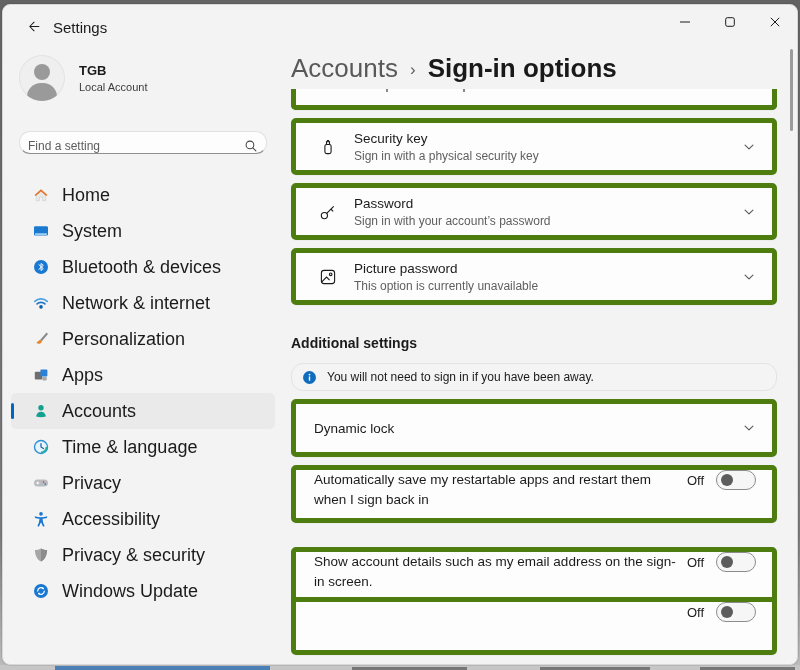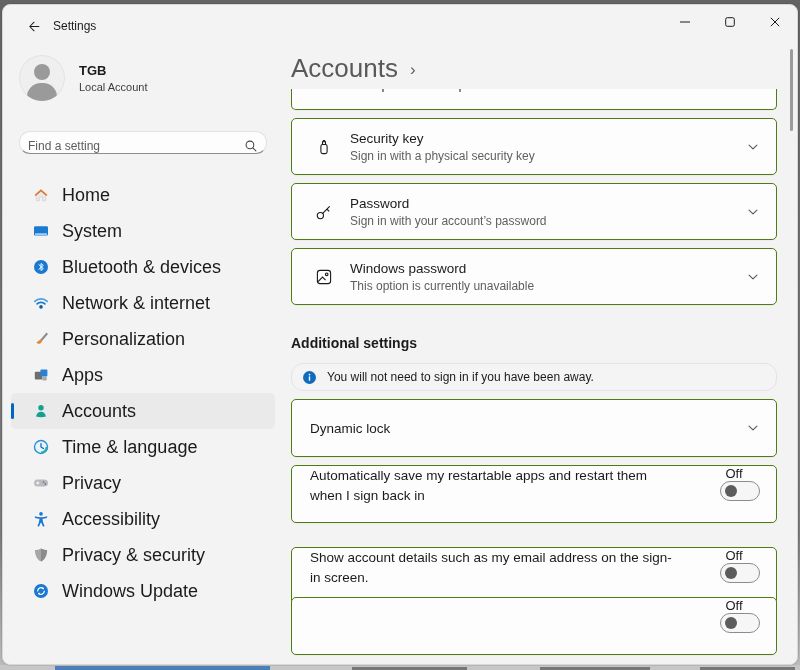--- a/index.html
+++ b/index.html
@@ -15,21 +15,21 @@
 
   .window {
     position:absolute; left:2px; top:4px; width:796px; height:661px;
     background:#f3f3f3; border-radius:8px; overflow:hidden;
     border:1px solid #d8d8d8; box-shadow:0 0 0 1px rgba(0,0,0,.08);
   }
 
   
   .titlebar { position:absolute; left:0; top:0; width:100%; height:42px; }
   .back-btn { position:absolute; left:14px; top:6px; width:32px; height:30px; border:none; background:transparent; border-radius:4px; cursor:pointer; display:flex; align-items:center; justify-content:center; }
-  .app-title { position:absolute; left:50px; top:14px; font-size:12px; color:#1b1b1b; }
+  .app-title { position:absolute; left:50px; top:14px; font-size:15px; color:#1b1b1b; }
   .win-controls { position:absolute; right:0; top:0; display:flex; height:34px; }
   .win-btn { width:45px; height:34px; border:none; background:transparent; display:flex; align-items:center; justify-content:center; cursor:pointer; }
 
   
   .user-block { position:absolute; left:16px; top:50px; display:flex; align-items:center; }
   .avatar { width:46px; height:46px; border-radius:50%; background:#efefef; position:relative; overflow:hidden; box-shadow: inset 0 0 0 1px #e3e3e3; }
   .avatar .head { position:absolute; left:15px; top:9px; width:16px; height:16px; border-radius:50%; background:#9a9a9a; }
   .avatar .body { position:absolute; left:8px; top:28px; width:30px; height:20px; border-radius:14px 14px 4px 4px; background:#9a9a9a; }
   .user-text { margin-left:14px; }
   .user-name { font-size:13px; font-weight:bold; color:#1b1b1b; }
@@ -47,40 +47,40 @@
   .nav-icon { width:16px; height:16px; display:flex; margin-right:13px; flex:none; }
   .nav-label { font-size:18px; color:#1b1b1b; white-space:nowrap; }
 
   
   .main { position:absolute; left:288px; top:0; width:488px; height:100%; }
   .breadcrumb { position:absolute; left:0; top:48px; display:flex; align-items:center; }
   .crumb-parent { font-size:26px; color:#595959; cursor:pointer; }
   .crumb-sep { font-size:17px; color:#5f5f5f; margin:2px 12px 0 12px; }
   .crumb-current { font-size:26px; color:#191919; font-weight:600; }
 
-  .card { position:absolute; left:0; width:486px; background:#fdfdfd; border:1px solid #4d7c0f; border-radius:5px; box-shadow:0 1px 1px rgba(0,0,0,.03); }
+  .card { position:absolute; left:0; width:486px; background:#fdfdfd; border:5px solid #4d7c0f; border-radius:5px; box-shadow:0 1px 1px rgba(0,0,0,.03); }
   .clipped-card { top:84px; height:21px; border-top:none; border-radius:0 0 5px 5px; overflow:hidden; }
   .clipped-card .frag { position:absolute; top:0; width:2px; height:3px; background:#8a8a8a; }
 
   .expander { display:flex; align-items:center; padding:0 16px; cursor:pointer; }
   .exp-icon { width:20px; height:20px; margin:0 16px 0 6px; flex:none; display:flex; }
   .exp-text { flex:1; }
   .exp-title { font-size:13.5px; color:#1b1b1b; }
   .exp-sub { font-size:12px; color:#5f5f5f; margin-top:3px; }
   .chevron { flex:none; display:flex; margin-left:12px; }
 
   .section-heading { position:absolute; left:0; top:330px; font-size:14px; font-weight:bold; color:#1b1b1b; }
 
   .infobar { position:absolute; left:0; top:358px; width:486px; height:28px; background:#f4f4f4; border:1px solid #e3e3e3; border-radius:12px; display:flex; align-items:center; padding:0 10px; }
   .infobar .info-icon { display:flex; margin-right:10px; flex:none; }
   .infobar .info-text { font-size:12px; color:#1b1b1b; }
 
   .toggle-row { display:flex; align-items:flex-start; padding:0 16px 0 18px; }
   .row-label { flex:1; font-size:13.5px; color:#1b1b1b; line-height:1.45; max-width:370px; }
-  .toggle-group { display:flex; align-items:center; margin-left:auto;flex-direction:column; }
+  .toggle-group { display:flex; align-items:center; margin-left:auto; }
   .state-label { font-size:13px; color:#1b1b1b; margin-right:12px; }
   .switch { width:40px; height:20px; border:1px solid #8c8c8c; border-radius:10px; background:#f6f6f6; position:relative; cursor:pointer; }
   .switch .knob { position:absolute; left:4px; top:3px; width:12px; height:12px; border-radius:50%; background:#5c5c5c; }
 
   .scrollbar-thumb { position:absolute; right:4px; top:44px; width:3px; height:82px; border-radius:2px; background:#9b9b9b; cursor:pointer; }
 </style>
 </head>
 <body>
 
 <div class="bottom-strip">
@@ -264,20 +264,21 @@
         </span>
       <span class="nav-label">Windows Update</span>
     </div>
   </nav>
 
   <div class="main">
 
     <div class="breadcrumb">
       <span class="crumb-parent">Accounts</span>
       <span class="crumb-sep">›</span>
+      <span class="crumb-current">Sign-in options</span>
     </div>
 
     <div class="card clipped-card">
       <span class="frag" style="left:90px"></span>
       <span class="frag" style="left:167px"></span>
     </div>
 
     <div class="card expander" style="top:113px;height:57px">
       <span class="exp-icon">
         <svg viewBox="0 0 20 20" fill="none" stroke="#1b1b1b" stroke-width="1.1">
@@ -317,21 +318,21 @@
 
     <div class="card expander" style="top:243px;height:57px">
       <span class="exp-icon">
         <svg viewBox="0 0 20 20" fill="none" stroke="#1b1b1b" stroke-width="1.1">
             <rect x="3.4" y="3.4" width="13.2" height="13.2" rx="2.6"></rect>
             <circle cx="12.7" cy="7.3" r="1.3"></circle>
             <path d="M3.8 14.8l4.7-4.7 3.1 3.1"></path>
           </svg>
       </span>
       <span class="exp-text">
-        <span class="exp-title" style="display:block">Windows password</span>
+        <span class="exp-title" style="display:block">Picture password</span>
         <span class="exp-sub" style="display:block">This option is currently unavailable</span>
       </span>
       <span class="chevron">
         <svg width="14" height="14" viewBox="0 0 16 16">
             <path d="M3.5 5.8 8 10.2l4.5-4.4" stroke="#5a5a5a" stroke-width="1.3" fill="none" stroke-linecap="round" stroke-linejoin="round"></path>
           </svg>
       </span>
     </div>
 
     <div class="section-heading">Additional settings</div>

